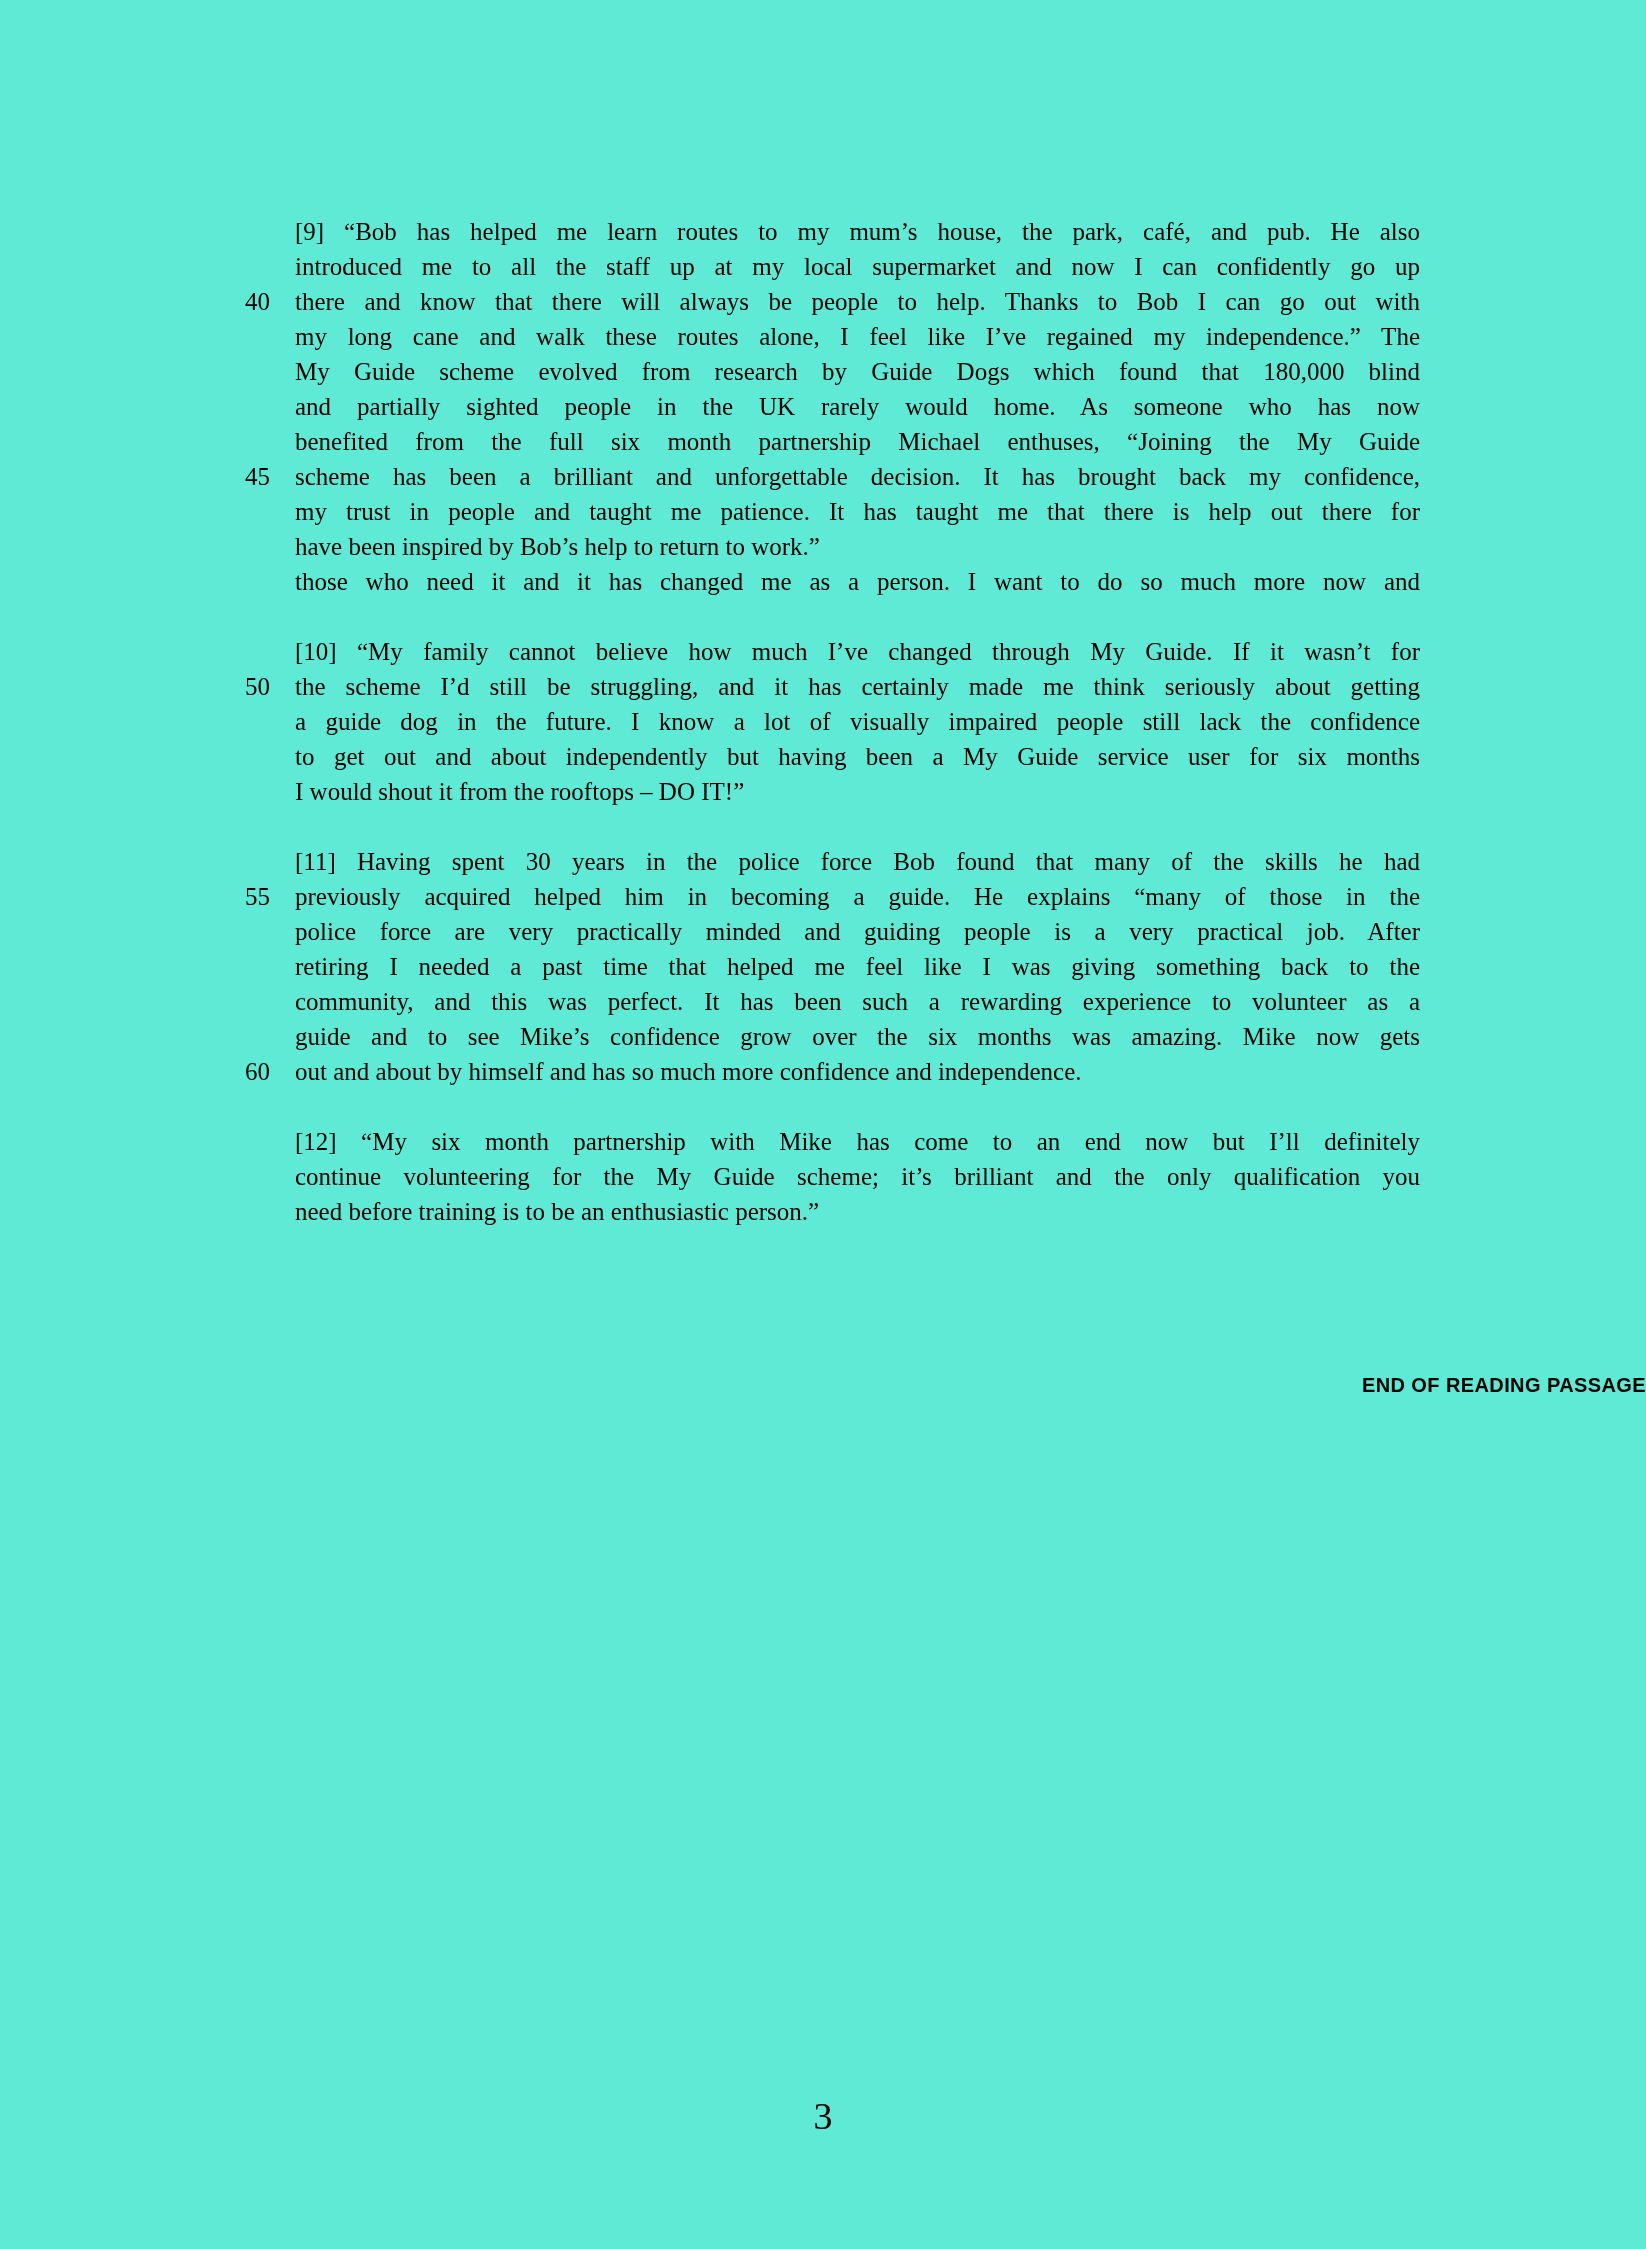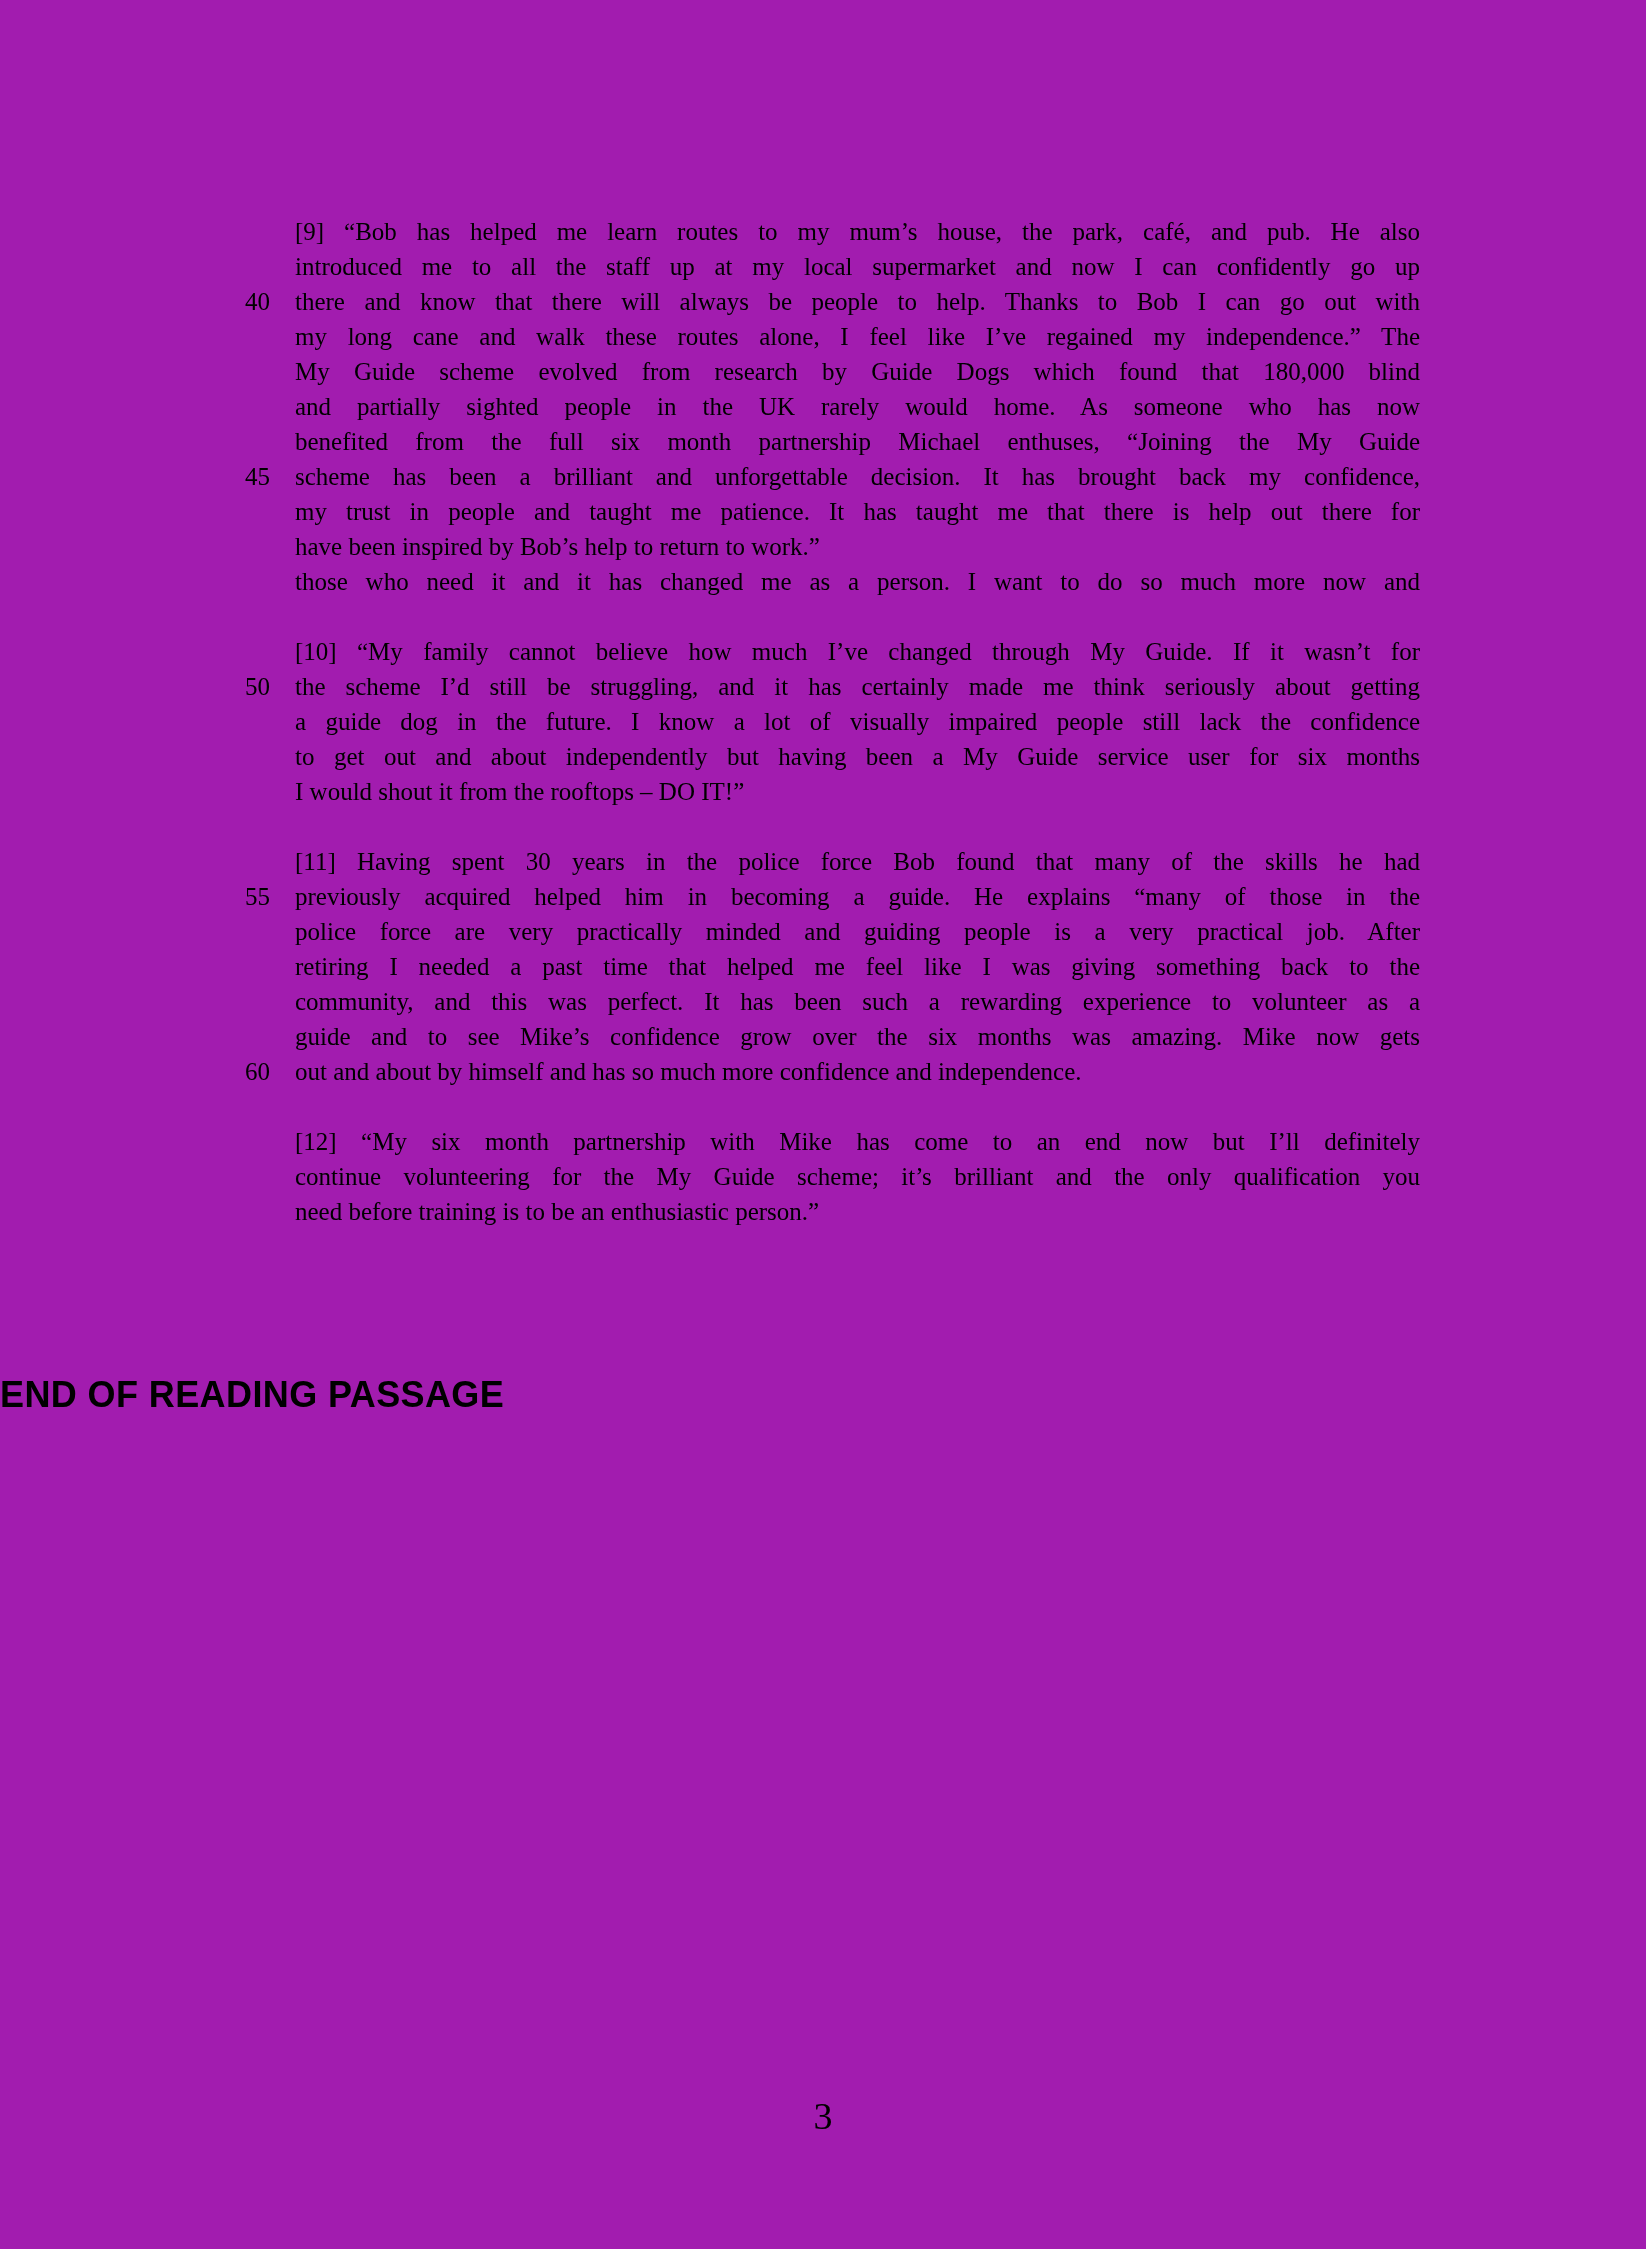--- a/index.html
+++ b/index.html
@@ -1,20 +1,20 @@
 <!DOCTYPE html>
 <html style="font-size:11.7px"><head>
 <meta charset="utf-8">
 <style>
   html, body { margin: 0; padding: 0; background: #888; }
   .page {
     position: relative;
     width: 1646px;
     height: 2250px;
-    background: #a21caf;
+    background: #5eead4;
     color: #000000;
     font-family: "Liberation Serif", "DejaVu Serif", serif;
     overflow: hidden;
   }
   .passage {
     position: absolute;
     left: 295px;
     top: 214px;
     width: 1125px;
     font-size: 25px;
@@ -39,24 +39,24 @@
     top: 0;
     width: 26px;
     text-align: left;
     text-align-last: right;
   }
   .end-marker {
     position: absolute;
     left: 0;
     right: 0;
     top: 1374px;
-    text-align: left;
+    text-align: right;
     font-family: "Liberation Sans", "DejaVu Sans", sans-serif;
     font-weight: bold;
-    font-size: 36px;
+    font-size: 20px;
     letter-spacing: 0.4px;
   }
   .page-number {
     position: absolute;
     left: 0;
     right: 0;
     top: 2094px;
     text-align: center;
     font-size: 38px;
     font-family: "Liberation Serif", "DejaVu Serif", serif;

